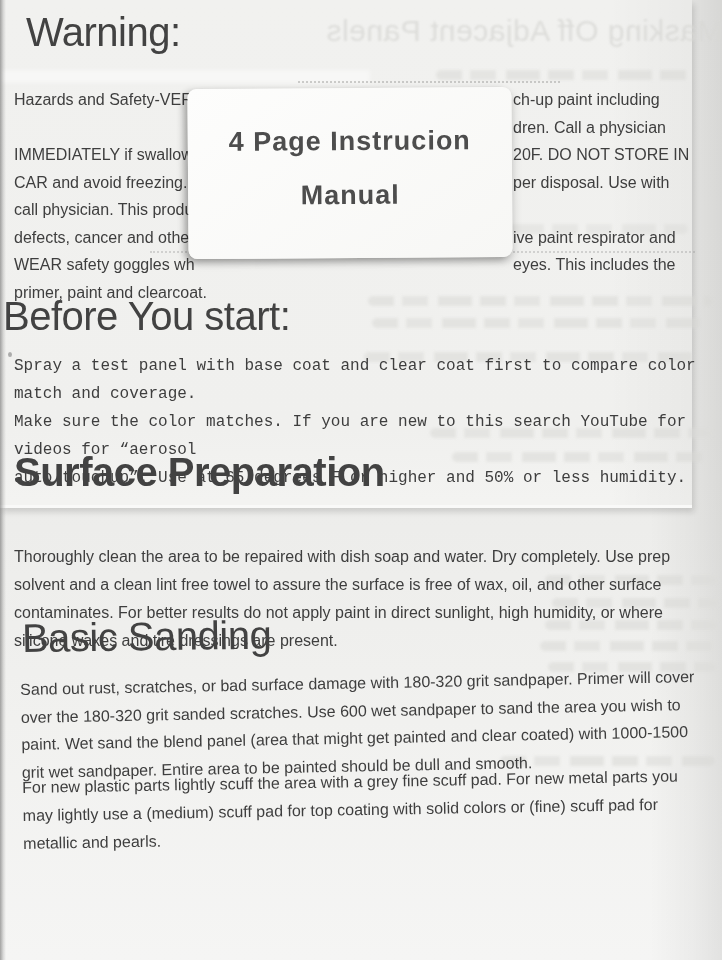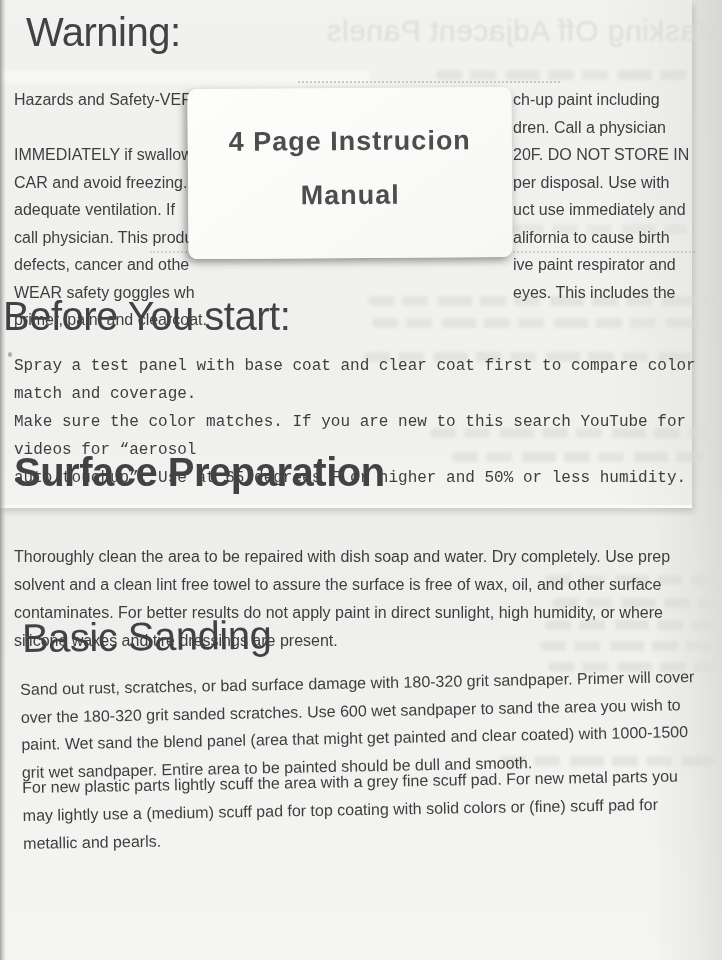--- a/index.html
+++ b/index.html
@@ -117,26 +117,21 @@
   </div>
   <div class="wrow">
     <span class="wl">IMMEDIATELY if swallow</span>
     <span class="wr">20F. DO NOT STORE IN</span>
   </div>
   <div class="wrow">
     <span class="wl">CAR and avoid freezing.</span>
     <span class="wr">per disposal. Use with</span>
   </div>
   <div class="wrow">
-    <span class="wl">adequate ventilation. If</span>
-    <span class="wr">uct use immediately and</span>
-  </div>
-  <div class="wrow">
     <span class="wl">call physician. This produ</span>
-    <span class="wr">alifornia to cause birth</span>
   </div>
   <div class="wrow">
     <span class="wl">defects, cancer and othe</span>
     <span class="wr">ive paint respirator and</span>
   </div>
   <div class="wrow">
     <span class="wl">WEAR safety goggles wh</span>
     <span class="wr">eyes. This includes the</span>
   </div>
   <div class="wrow">

